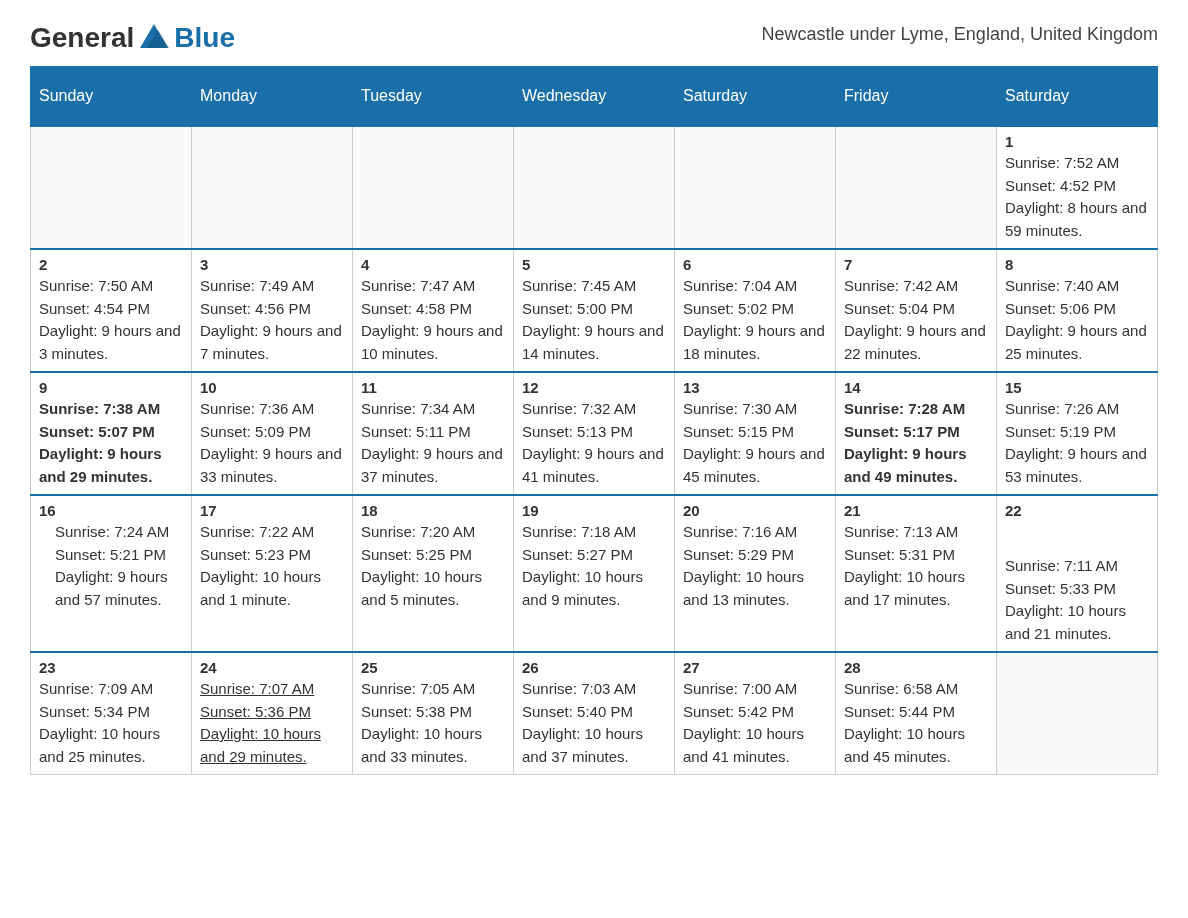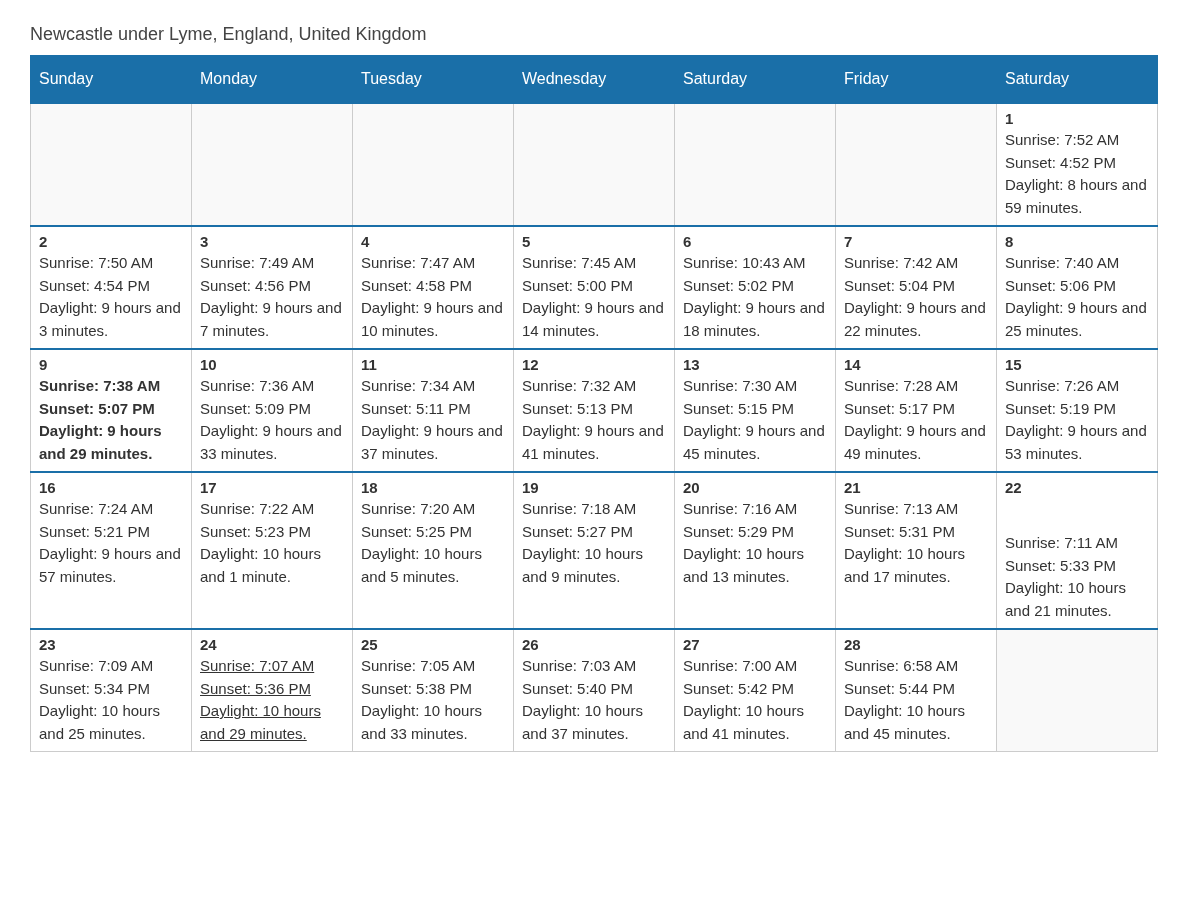--- a/index.html
+++ b/index.html
@@ -51,21 +51,21 @@
       margin-top: 4px;
     }
     .calendar {
       width: 100%;
       border-collapse: collapse;
       margin-top: 8px;
     }
     .calendar thead th {
       background-color: #1a6fa8;
       color: #fff;
-      padding: 14px 8px;
+      padding: 20px 8px;
       text-align: left;
       font-size: 16px;
       font-weight: normal;
       border: 1px solid #1a6fa8;
     }
     .calendar tbody td {
       vertical-align: top;
       padding: 6px 8px;
       border: 1px solid #ccc;
       border-top: 2px solid #1a6fa8;
@@ -89,20 +89,28 @@
       color: #333;
     }
     .empty-cell {
       background: #f9f9f9;
     }
   </style>
 </head>
 <body>
 
 <div class="header-area">
+  <div class="logo">
+    <span class="logo-text-general">General</span>
+    <svg class="logo-icon" viewBox="0 0 36 36">
+      <polygon points="18,4 32,28 4,28" fill="#1a6fa8"></polygon>
+      <polygon points="22,10 33,28 11,28" fill="#0d4f7a" opacity="0.5"></polygon>
+    </svg>
+    <span class="logo-text-blue">Blue</span>
+  </div>
   <div class="title-area">
     <div class="calendar-subtitle">Newcastle under Lyme, England, United Kingdom</div>
   </div>
 </div>
 
 <table class="calendar">
   <thead>
     <tr>
       <th>Sunday</th>
       <th>Monday</th>
@@ -148,21 +156,21 @@
 Daylight: 9 hours and 10 minutes.</div>
         </td>
         <td>
           <span class="day-number">5</span>
           <div class="day-info" style="white-space: pre-line;">Sunrise: 7:45 AM
 Sunset: 5:00 PM
 Daylight: 9 hours and 14 minutes.</div>
         </td>
         <td>
           <span class="day-number">6</span>
-          <div class="day-info" style="white-space: pre-line;">Sunrise: 10:43 AM
+          <div class="day-info" style="white-space: pre-line;">Sunrise: 7:04 AM
 Sunset: 5:02 PM
 Daylight: 9 hours and 18 minutes.</div>
         </td>
         <td>
           <span class="day-number">7</span>
           <div class="day-info" style="white-space: pre-line;">Sunrise: 7:42 AM
 Sunset: 5:04 PM
 Daylight: 9 hours and 22 minutes.</div>
         </td>
         <td>
@@ -198,35 +206,35 @@
 Daylight: 9 hours and 41 minutes.</div>
         </td>
         <td>
           <span class="day-number">13</span>
           <div class="day-info" style="white-space: pre-line;">Sunrise: 7:30 AM
 Sunset: 5:15 PM
 Daylight: 9 hours and 45 minutes.</div>
         </td>
         <td>
           <span class="day-number">14</span>
-          <div class="day-info" style="white-space: pre-line;">Sunrise: 7:28 AM
+          <div class="day-info" style="white-space: pre-line; font-weight: bold;">Sunrise: 7:28 AM
 Sunset: 5:17 PM
 Daylight: 9 hours and 49 minutes.</div>
         </td>
         <td>
           <span class="day-number">15</span>
           <div class="day-info" style="white-space: pre-line;">Sunrise: 7:26 AM
 Sunset: 5:19 PM
 Daylight: 9 hours and 53 minutes.</div>
         </td>
       </tr>
       <tr>
         <td>
           <span class="day-number">16</span>
-          <div class="day-info" style="white-space: pre-line;">Sunrise: 7:24 AM
+          <div class="day-info" style="white-space: pre-line; margin-left: 16px;">Sunrise: 7:24 AM
 Sunset: 5:21 PM
 Daylight: 9 hours and 57 minutes.</div>
         </td>
         <td>
           <span class="day-number">17</span>
           <div class="day-info" style="white-space: pre-line;">Sunrise: 7:22 AM
 Sunset: 5:23 PM
 Daylight: 10 hours and 1 minute.</div>
         </td>
         <td>

